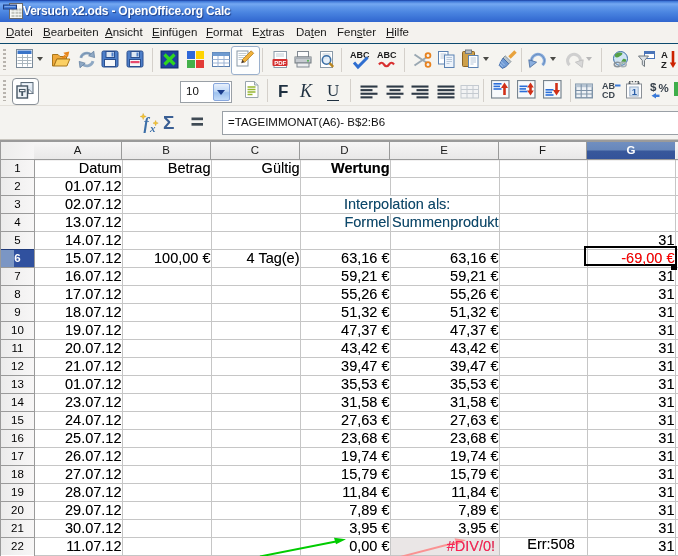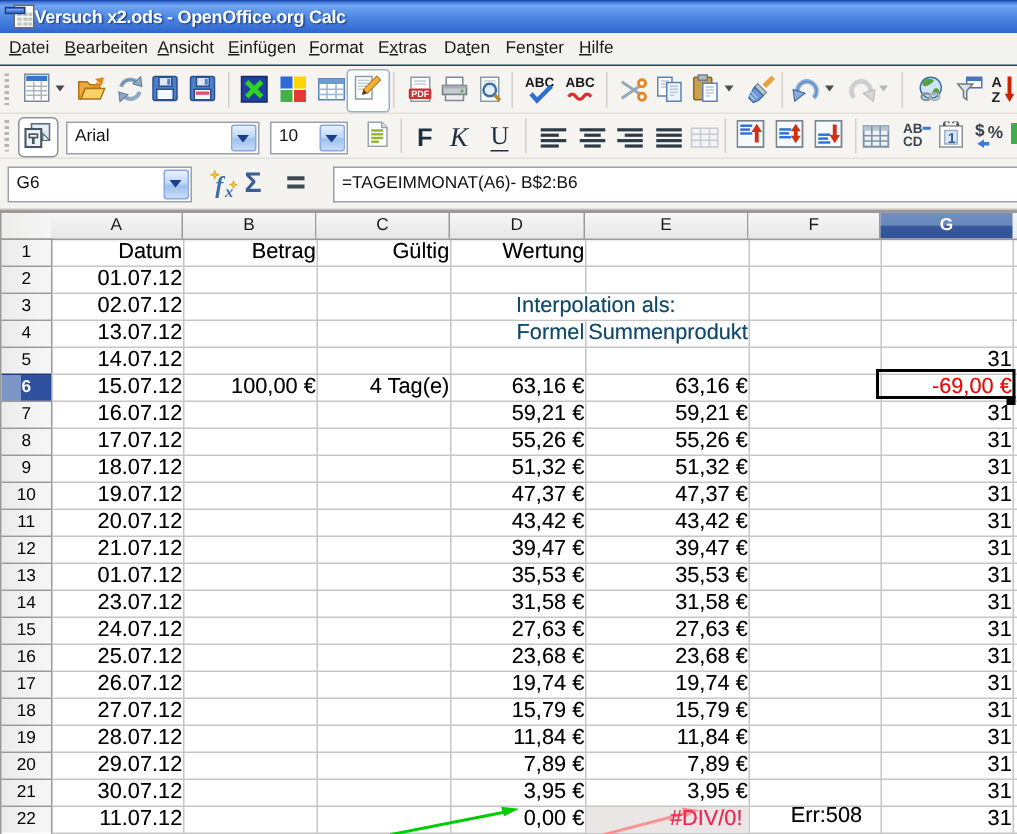--- a/index.html
+++ b/index.html
@@ -204,24 +204,20 @@
 <div class="grip" style="top:4px;height:21px"></div>
 <div class="abs" style="left:12px;top:2px;width:25px;height:25px;border:1.5px solid #8b9299;border-radius:4px;background:#fff"></div>
 <div class="abs" style="left:15px;top:4px"><svg width="20" height="20" viewBox="0 0 20 20">
         <rect x="6" y="2.5" width="12" height="11" fill="#dfe8f2" stroke="#5a6a78"></rect>
 <path d="M7.5 4.5h9M7.5 6h9" stroke="#f2f6fa"></path>
 <path d="M18 13.5l-4.5 .1 .1 -4.6z" fill="#fff" stroke="#5a6a78" stroke-width=".8"></path>
 <rect x="2" y="6" width="10.5" height="12" fill="#eef2f6" stroke="#465664" stroke-width="1.4"></rect>
 <path d="M7.2 9v7" stroke="#465664" stroke-width="1.8"></path>
 <rect x="4.5" y="9.5" width="5.5" height="2.2" fill="#fff" stroke="#465664" stroke-width="1.1"></rect>
       </svg></div>
-<div class="combo" style="left:44px;top:5px;width:127px;height:20px">
-      <div class="txt" style="line-height:19px">Arial</div>
-      <div class="cbtn"></div>
-    </div>
 <div class="combo" style="left:180px;top:5px;width:50px;height:20px">
       <div class="txt" style="line-height:19px">10</div>
       <div class="cbtn"></div>
     </div>
 <div class="abs" style="left:243px;top:4px"><svg width="17" height="19" viewBox="0 0 17 19">
         <path d="M2.5 1.5h9l3.5 3.5v12.5h-12.5z" fill="#fff" stroke="#98a4ac"></path>
 <path d="M11.5 1.5v3.5h3.5" fill="#dde6ec" stroke="#98a4ac"></path>
 <path d="M4.5 7h8M4.5 9.5h8M4.5 12h8M4.5 14.5h5" stroke="#96b630" stroke-width="1.6"></path>
       </svg></div>
 <div class="sep" style="left:267px;top:3px;height:23px"></div>
@@ -303,24 +299,20 @@
       </svg></div>
 <div class="abs" style="left:650px;top:4px"><svg width="20" height="19" viewBox="0 0 20 19">
         <text x="0" y="10.5" font-family="Liberation Sans" font-size="11.5" font-weight="bold" fill="#39434d">$</text>
 <text x="8.5" y="12" font-family="Liberation Sans" font-size="11.5" font-weight="bold" fill="#39434d">%</text>
 <path d="M9.5 15.8H4" stroke="#3a7ad8" stroke-width="2.4"></path>
         <polygon points="1.5,15.8 6,13 6,18.6" fill="#3a7ad8"></polygon>
       </svg></div>
 <div class="abs" style="left:674px;top:6px"><span style="display:inline-block;width:4px;height:14px;background:#3fae4a"></span></div>
 </div>
 <div id="fbar">
-<div class="combo" style="left:5px;top:5px;width:121px;height:22px">
-      <div class="txt" style="line-height:20px">G6</div>
-      <div class="cbtn"></div>
-    </div>
 <div class="abs" style="left:139px;top:7px"><svg width="20" height="20" viewBox="0 0 20 20">
         <path d="M4.2 0.5l.8 2.2 2.2.8-2.2.8-.8 2.2-.8-2.2-2.2-.8 2.2-.8z" fill="#f4c430" stroke="#cf9a10" stroke-width=".4"></path>
 <path d="M16.6 7.5l.7 1.9 1.9.7-1.9.7-.7 1.9-.7-1.9-1.9-.7 1.9-.7z" fill="#f4c430" stroke="#cf9a10" stroke-width=".4"></path>
 <text x="4.5" y="15.5" font-family="Liberation Serif" font-style="italic" font-weight="bold" font-size="16" fill="#3c6fa8">f</text>
 <text x="11" y="18.5" font-family="Liberation Serif" font-style="italic" font-weight="bold" font-size="11" fill="#3c6fa8">x</text>
       </svg></div>
 <div class="abs" style="left:163px;top:5px;height:24px;line-height:24px"><span style="font-size:19px;font-weight:bold;color:#3a5f94">Σ</span></div>
 <div class="abs" style="left:191px;top:5px;height:24px;line-height:24px"><svg width="13" height="20" viewBox="0 0 13 20">
         <rect x="0.5" y="6.5" width="11.5" height="2.7" fill="#3f4a54"></rect>
         <rect x="0.5" y="12" width="11.5" height="2.7" fill="#3f4a54"></rect>
@@ -390,21 +382,21 @@
 <div class="gl" style="left:35px;top:307px;width:643px;height:1px"></div>
 <div class="gl" style="left:35px;top:325px;width:643px;height:1px"></div>
 <div class="gl" style="left:35px;top:343px;width:643px;height:1px"></div>
 <div class="gl" style="left:35px;top:361px;width:643px;height:1px"></div>
 <div class="gl" style="left:35px;top:379px;width:643px;height:1px"></div>
 <div class="gl" style="left:35px;top:397px;width:643px;height:1px"></div>
 <div class="gl" style="left:35px;top:415px;width:643px;height:1px"></div>
 <div class="cell" style="left:35px;top:20px;width:86.5px;">Datum</div>
 <div class="cell" style="left:123px;top:20px;width:87.5px;">Betrag</div>
 <div class="cell" style="left:212px;top:20px;width:87.5px;">Gültig</div>
-<div class="cell" style="left:301px;top:20px;width:88.5px;">Wertung</div>
+<div class="cell" style="left:301px;top:20px;width:88.5px;font-weight:bold;">Wertung</div>
 <div class="cell" style="left:35px;top:38px;width:86.5px;">01.07.12</div>
 <div class="cell" style="left:35px;top:56px;width:86.5px;">02.07.12</div>
 <div class="cell" style="left:35px;top:74px;width:86.5px;">13.07.12</div>
 <div class="cell" style="left:35px;top:92px;width:86.5px;">14.07.12</div>
 <div class="cell" style="left:35px;top:110px;width:86.5px;">15.07.12</div>
 <div class="cell" style="left:35px;top:128px;width:86.5px;">16.07.12</div>
 <div class="cell" style="left:35px;top:146px;width:86.5px;">17.07.12</div>
 <div class="cell" style="left:35px;top:164px;width:86.5px;">18.07.12</div>
 <div class="cell" style="left:35px;top:182px;width:86.5px;">19.07.12</div>
 <div class="cell" style="left:35px;top:200px;width:86.5px;">20.07.12</div>

